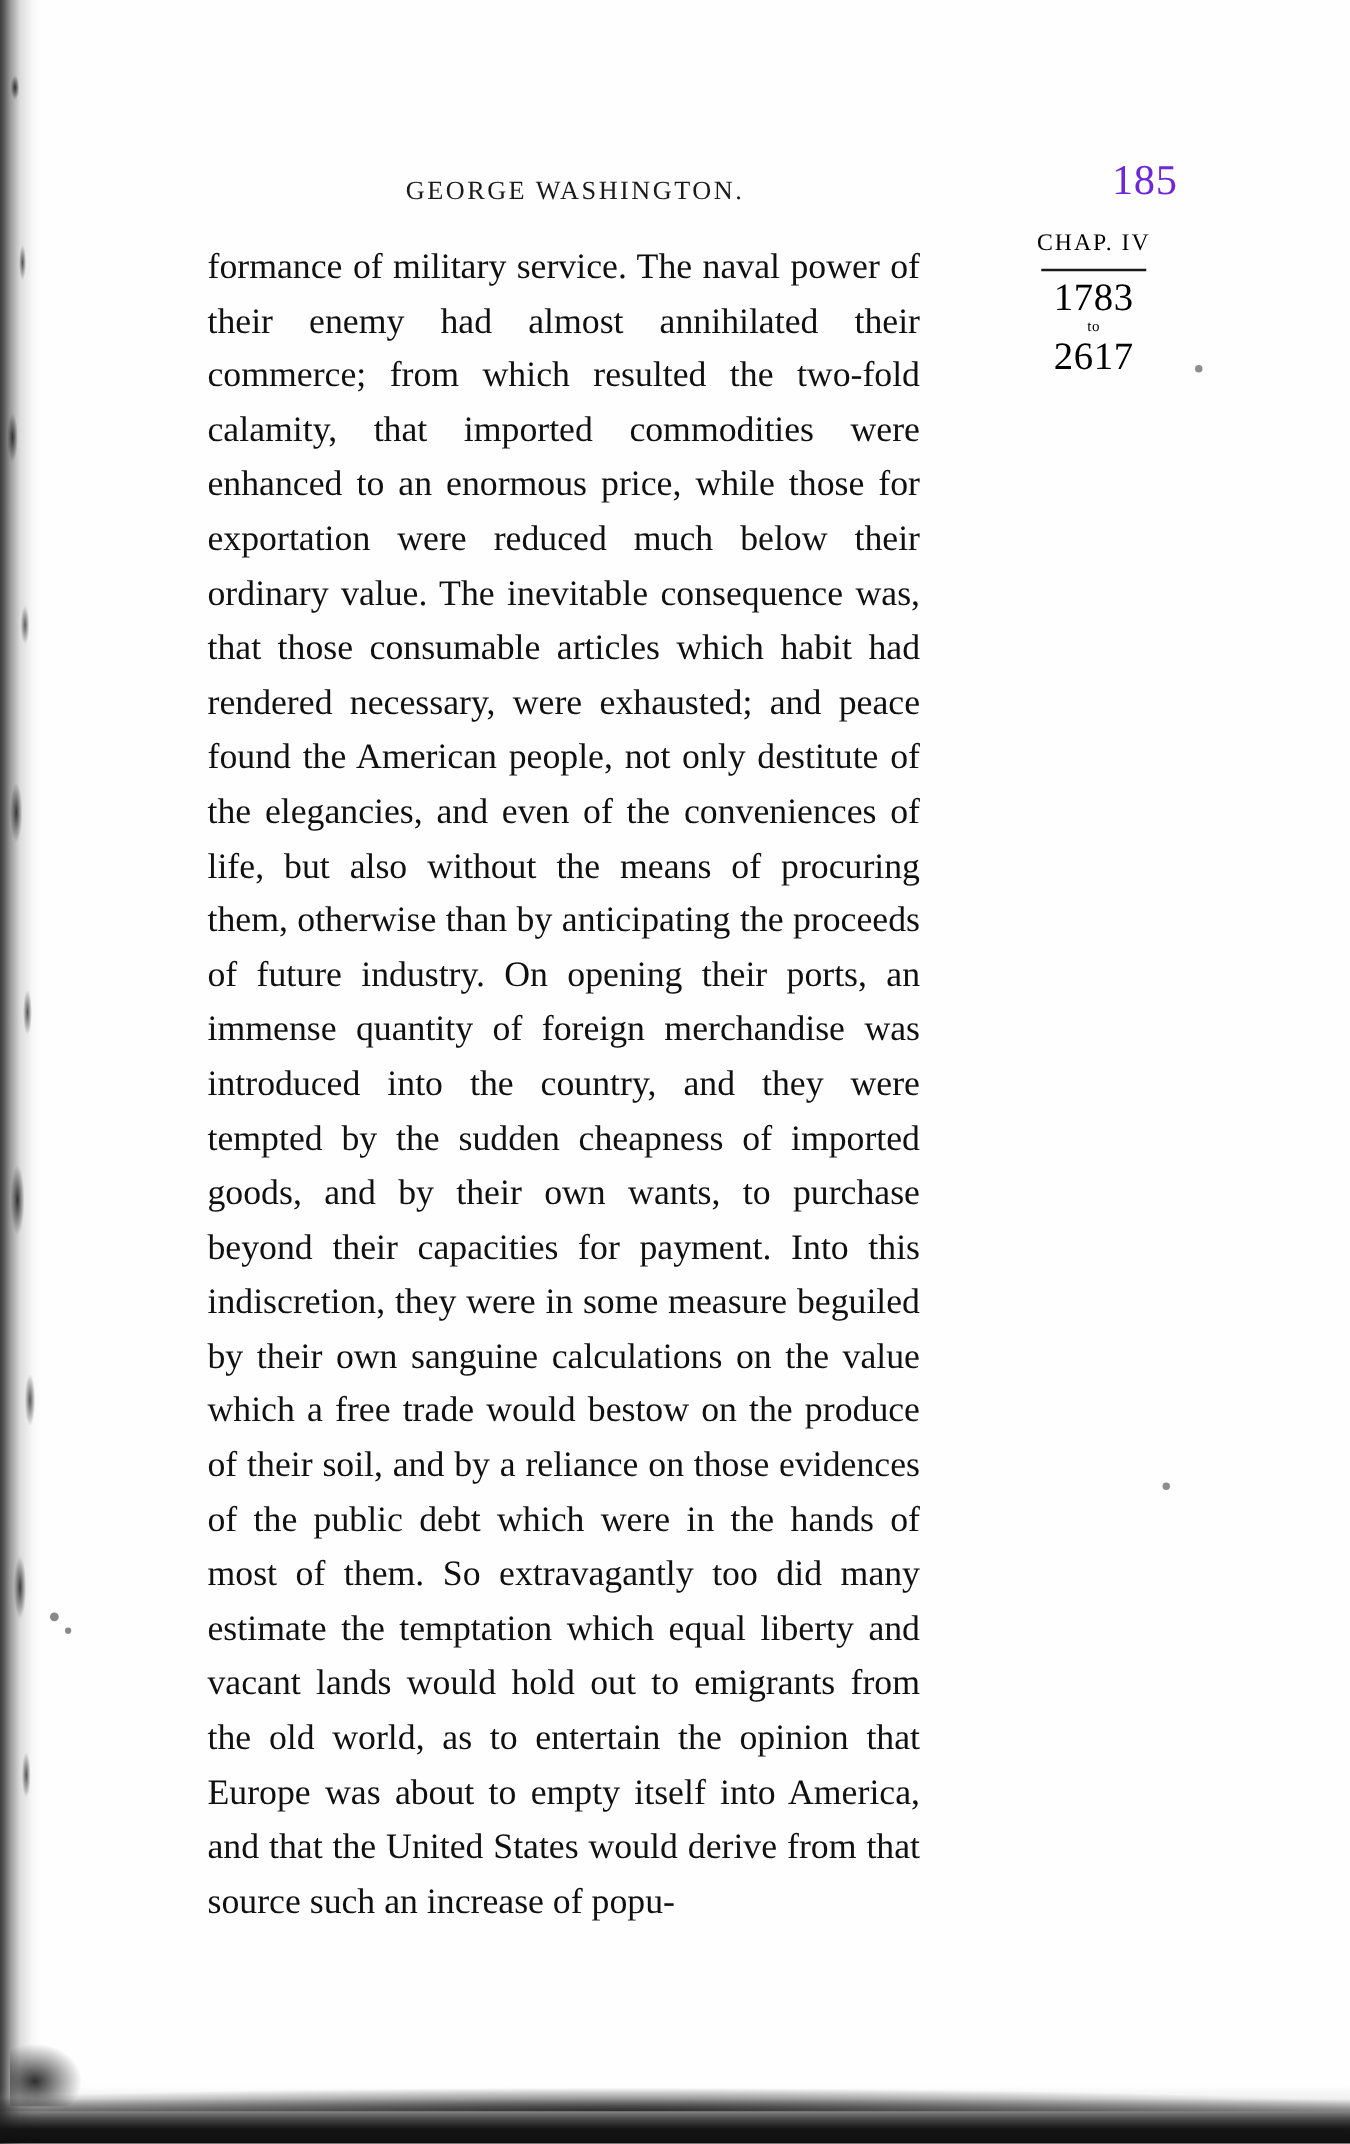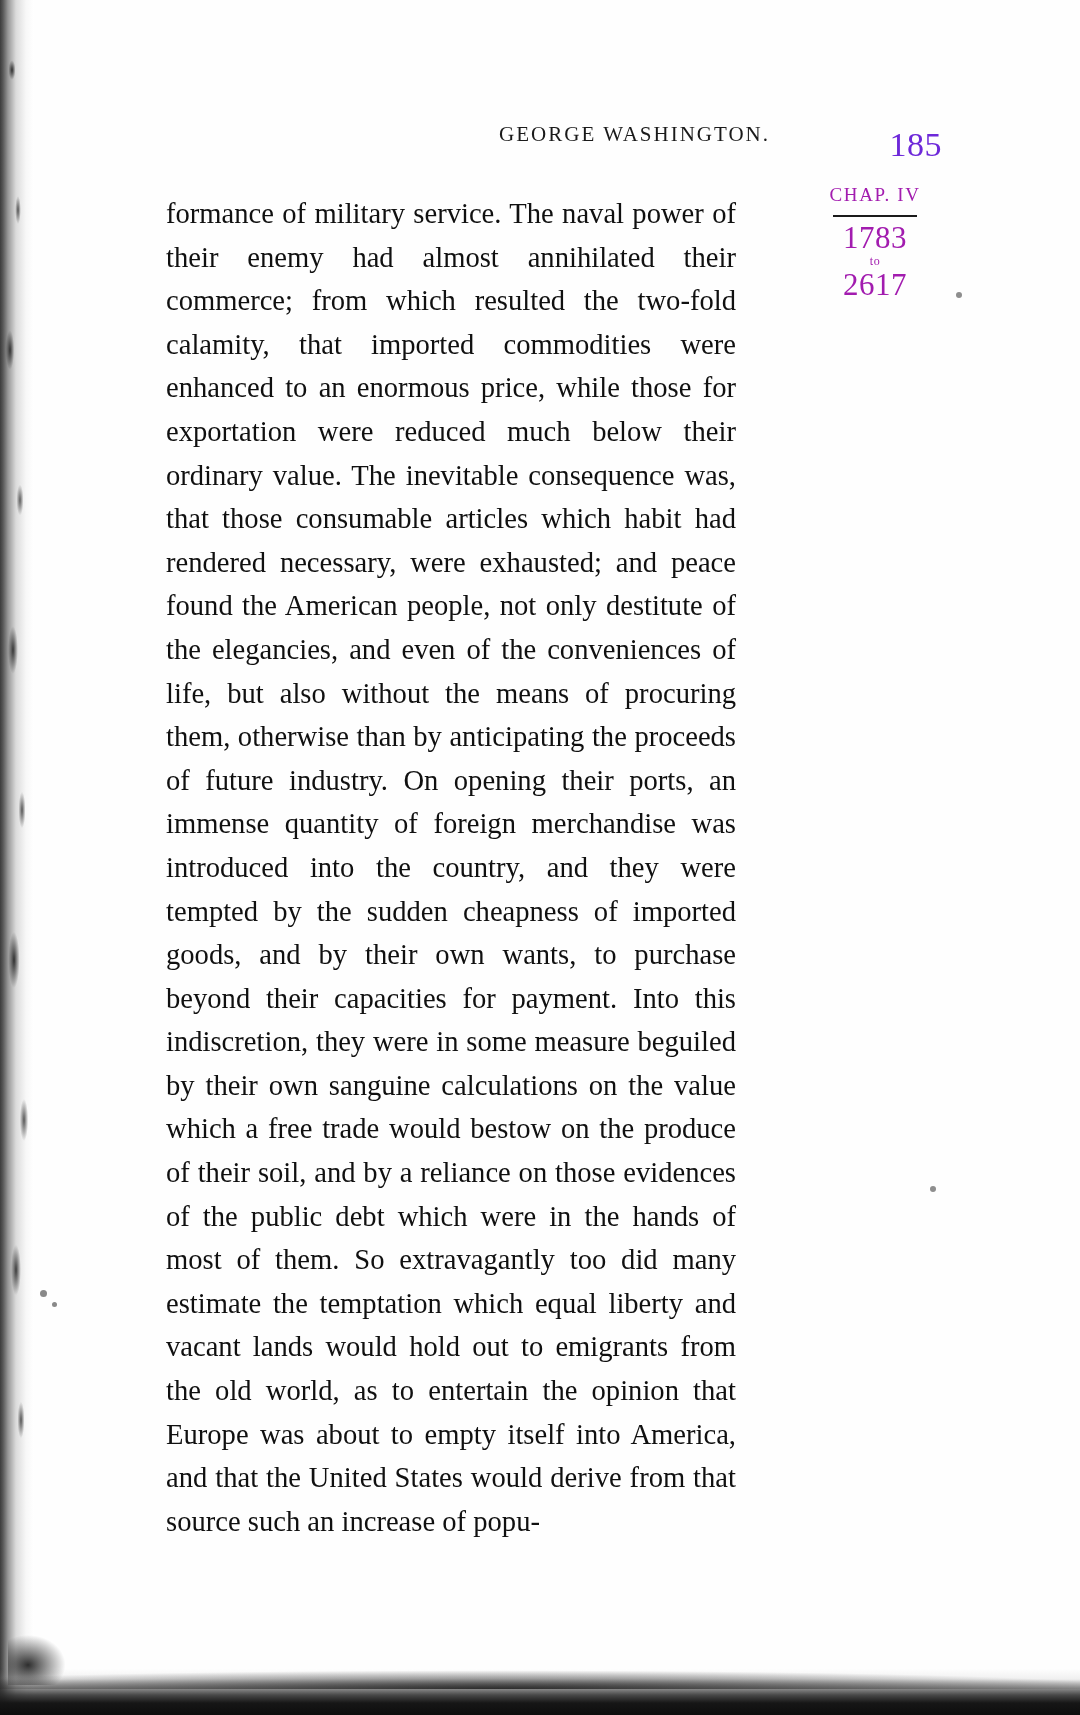--- a/index.html
+++ b/index.html
@@ -84,23 +84,23 @@
   .sheet {
     position: absolute;
     left: 0;
     top: 0;
     width: 1080px;
     height: 1715px;
   }
   .running-head {
     position: absolute;
     left: 150px;
-    top: 122px;
+    top: 140px;
     width: 620px;
-    text-align: right;
+    text-align: center;
     font-size: 21px;
     letter-spacing: 2.0px;
     font-variant: small-caps;
     text-transform: uppercase;
     color: #1a1a1a;
   }
   .folio {
     position: absolute;
     right: 138px;
     top: 126px;
@@ -126,21 +126,21 @@
     text-indent: 0;
   }
 
   
   .sidenote {
     position: absolute;
     left: 790px;
     top: 184px;
     width: 170px;
     text-align: center;
-    color: #a21caf;
+    color: #000000;
   }
   .sidenote .chap {
     font-size: 19px;
     letter-spacing: 1.6px;
     font-variant: small-caps;
     text-transform: uppercase;
     white-space: nowrap;
   }
   .sidenote .rule {
     width: 84px;

